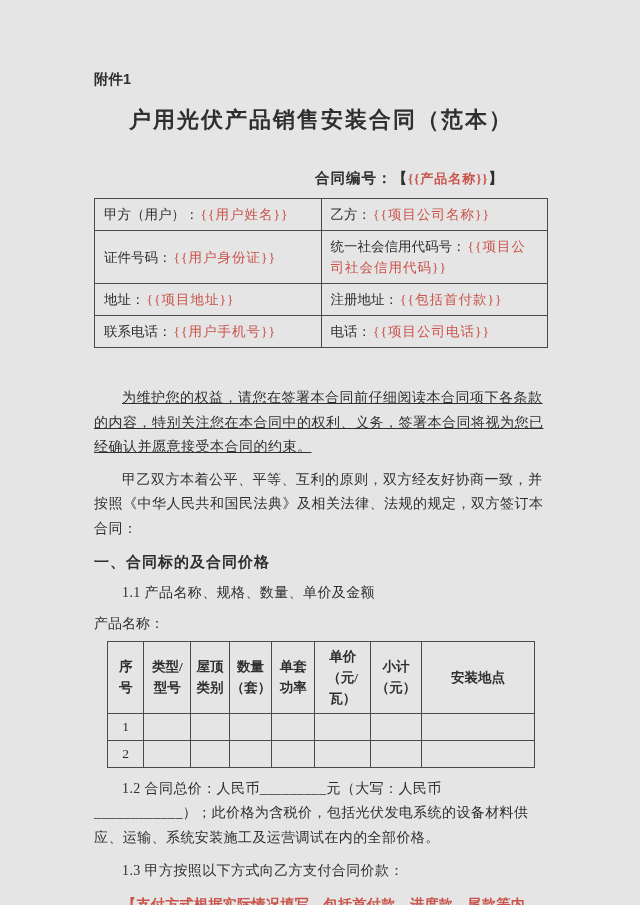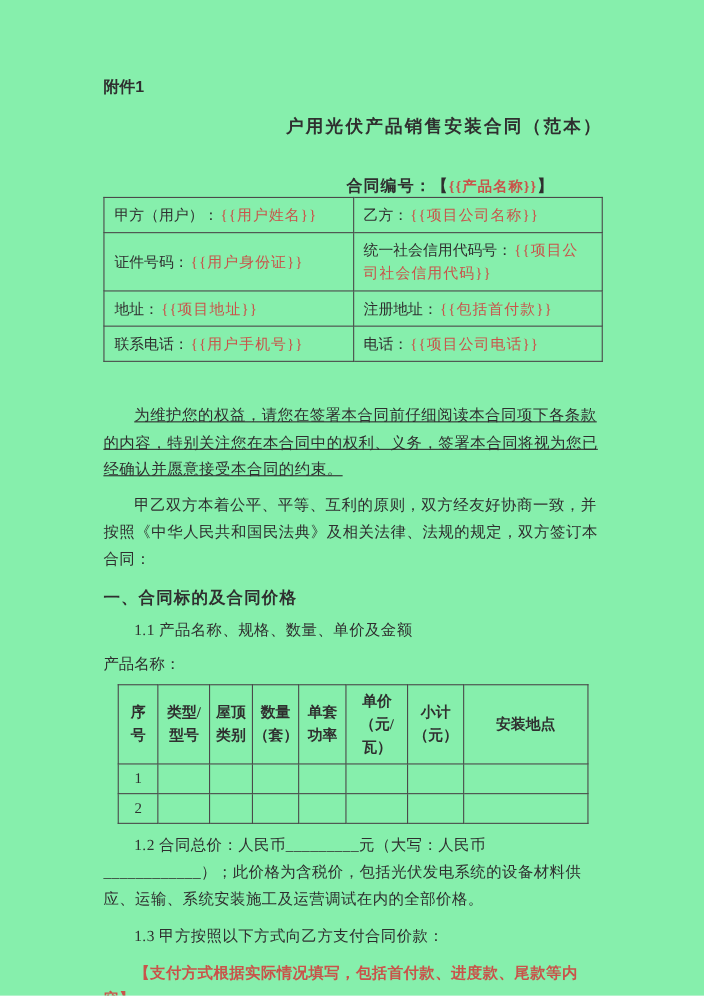--- a/index.html
+++ b/index.html
@@ -11,43 +11,44 @@
   html,body{width:640px;height:905px;overflow:hidden;}
   body{
     background:#fcfcfb;
     color:var(--text-black);
     font-family:"Liberation Serif","DejaVu Serif",serif;
     font-size:14px;
   }
   .page{
     width:640px;height:905px;
     padding:70px 92px 30px 94px;
-    background:#86efac;
+    background:#e5e5e5;
   }
   .attachment{
     font-family:"Liberation Sans","DejaVu Sans",sans-serif;
     font-weight:bold;font-size:14.5px;
   }
   .title{
     margin-top:16px;
-    text-align:right;
-    font-size:16px;font-weight:bold;
+    text-align:center;
+    font-size:22px;font-weight:bold;
     letter-spacing:2px;
   }
   .contract-no{
     margin-top:34px;
     text-align:right;
     padding-right:44px;
     font-weight:bold;font-size:14.5px;
     letter-spacing:1px;
   }
   .red{color:var(--placeholder-red);}
   .contract-no .red{font-size:13px;font-weight:bold;}
   table{border-collapse:collapse;width:100%;}
   .party-table{
+    margin-top:10px;
     font-size:13.5px;
   }
   .party-table td{
     border:1px solid var(--border-gray);
     width:50%;
     padding:5px 9px;
     line-height:21px;
     vertical-align:middle;
   }
   .party-table tr:nth-child(1) td{height:30px;}

